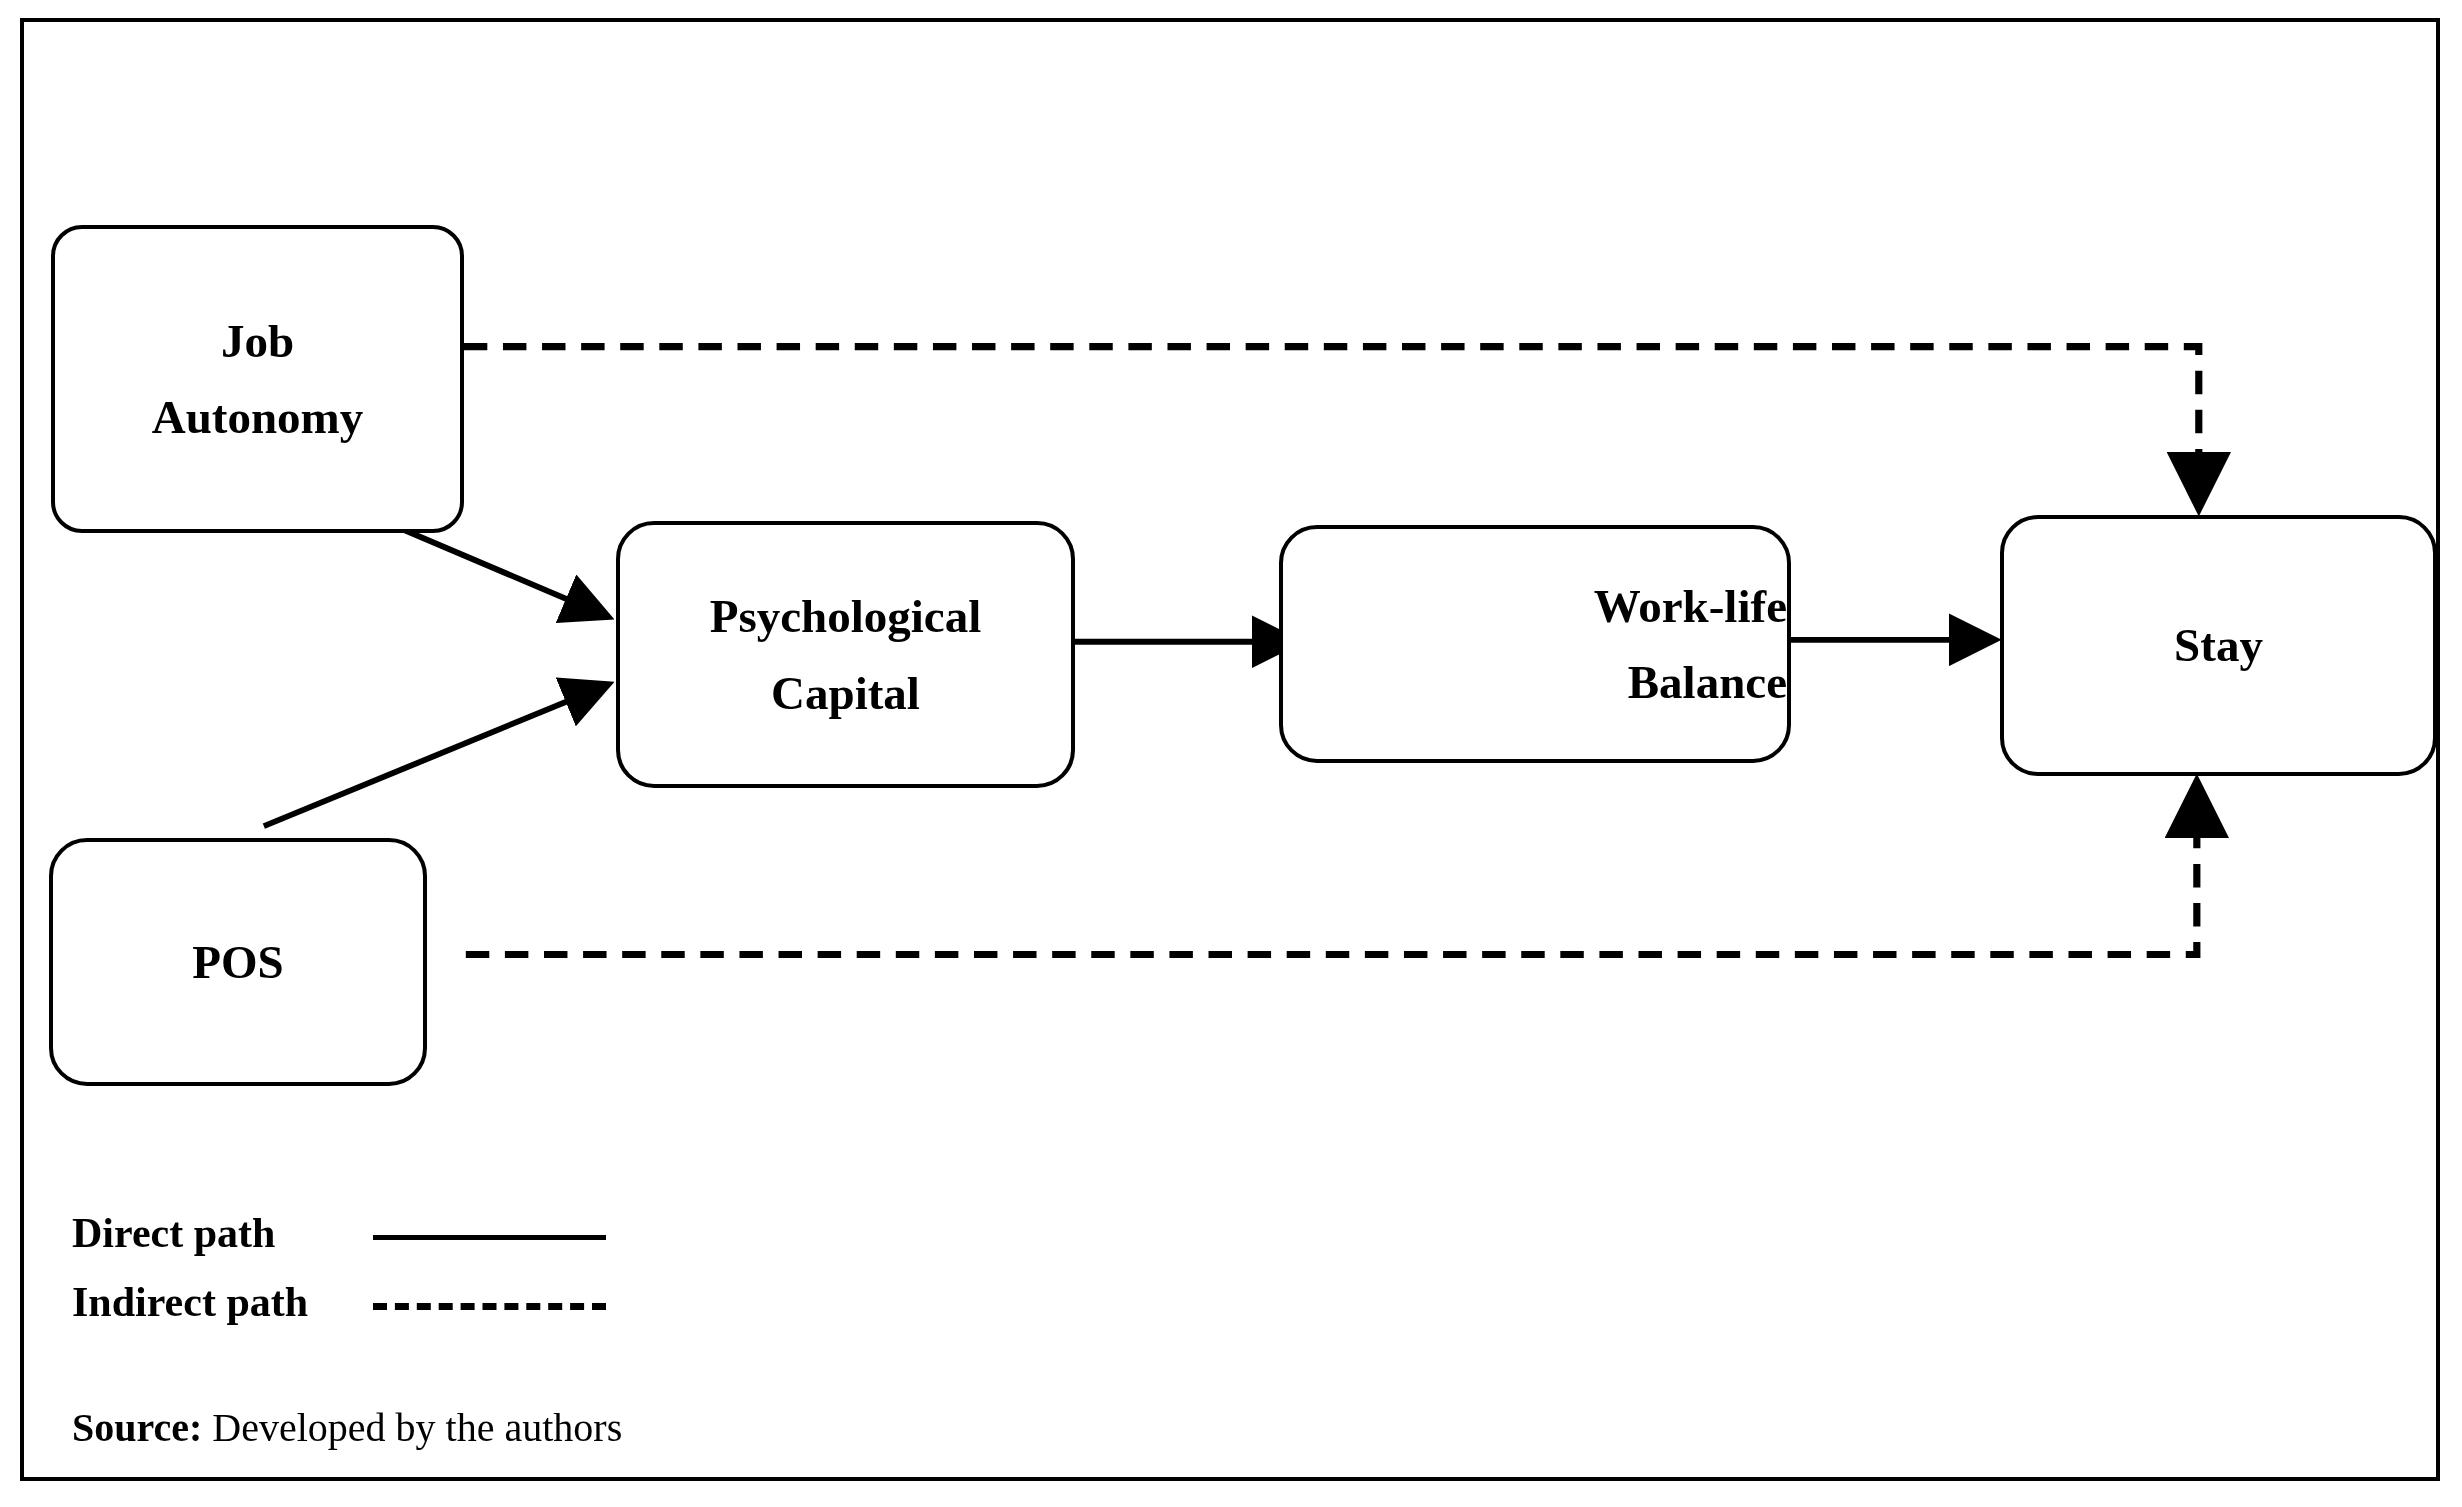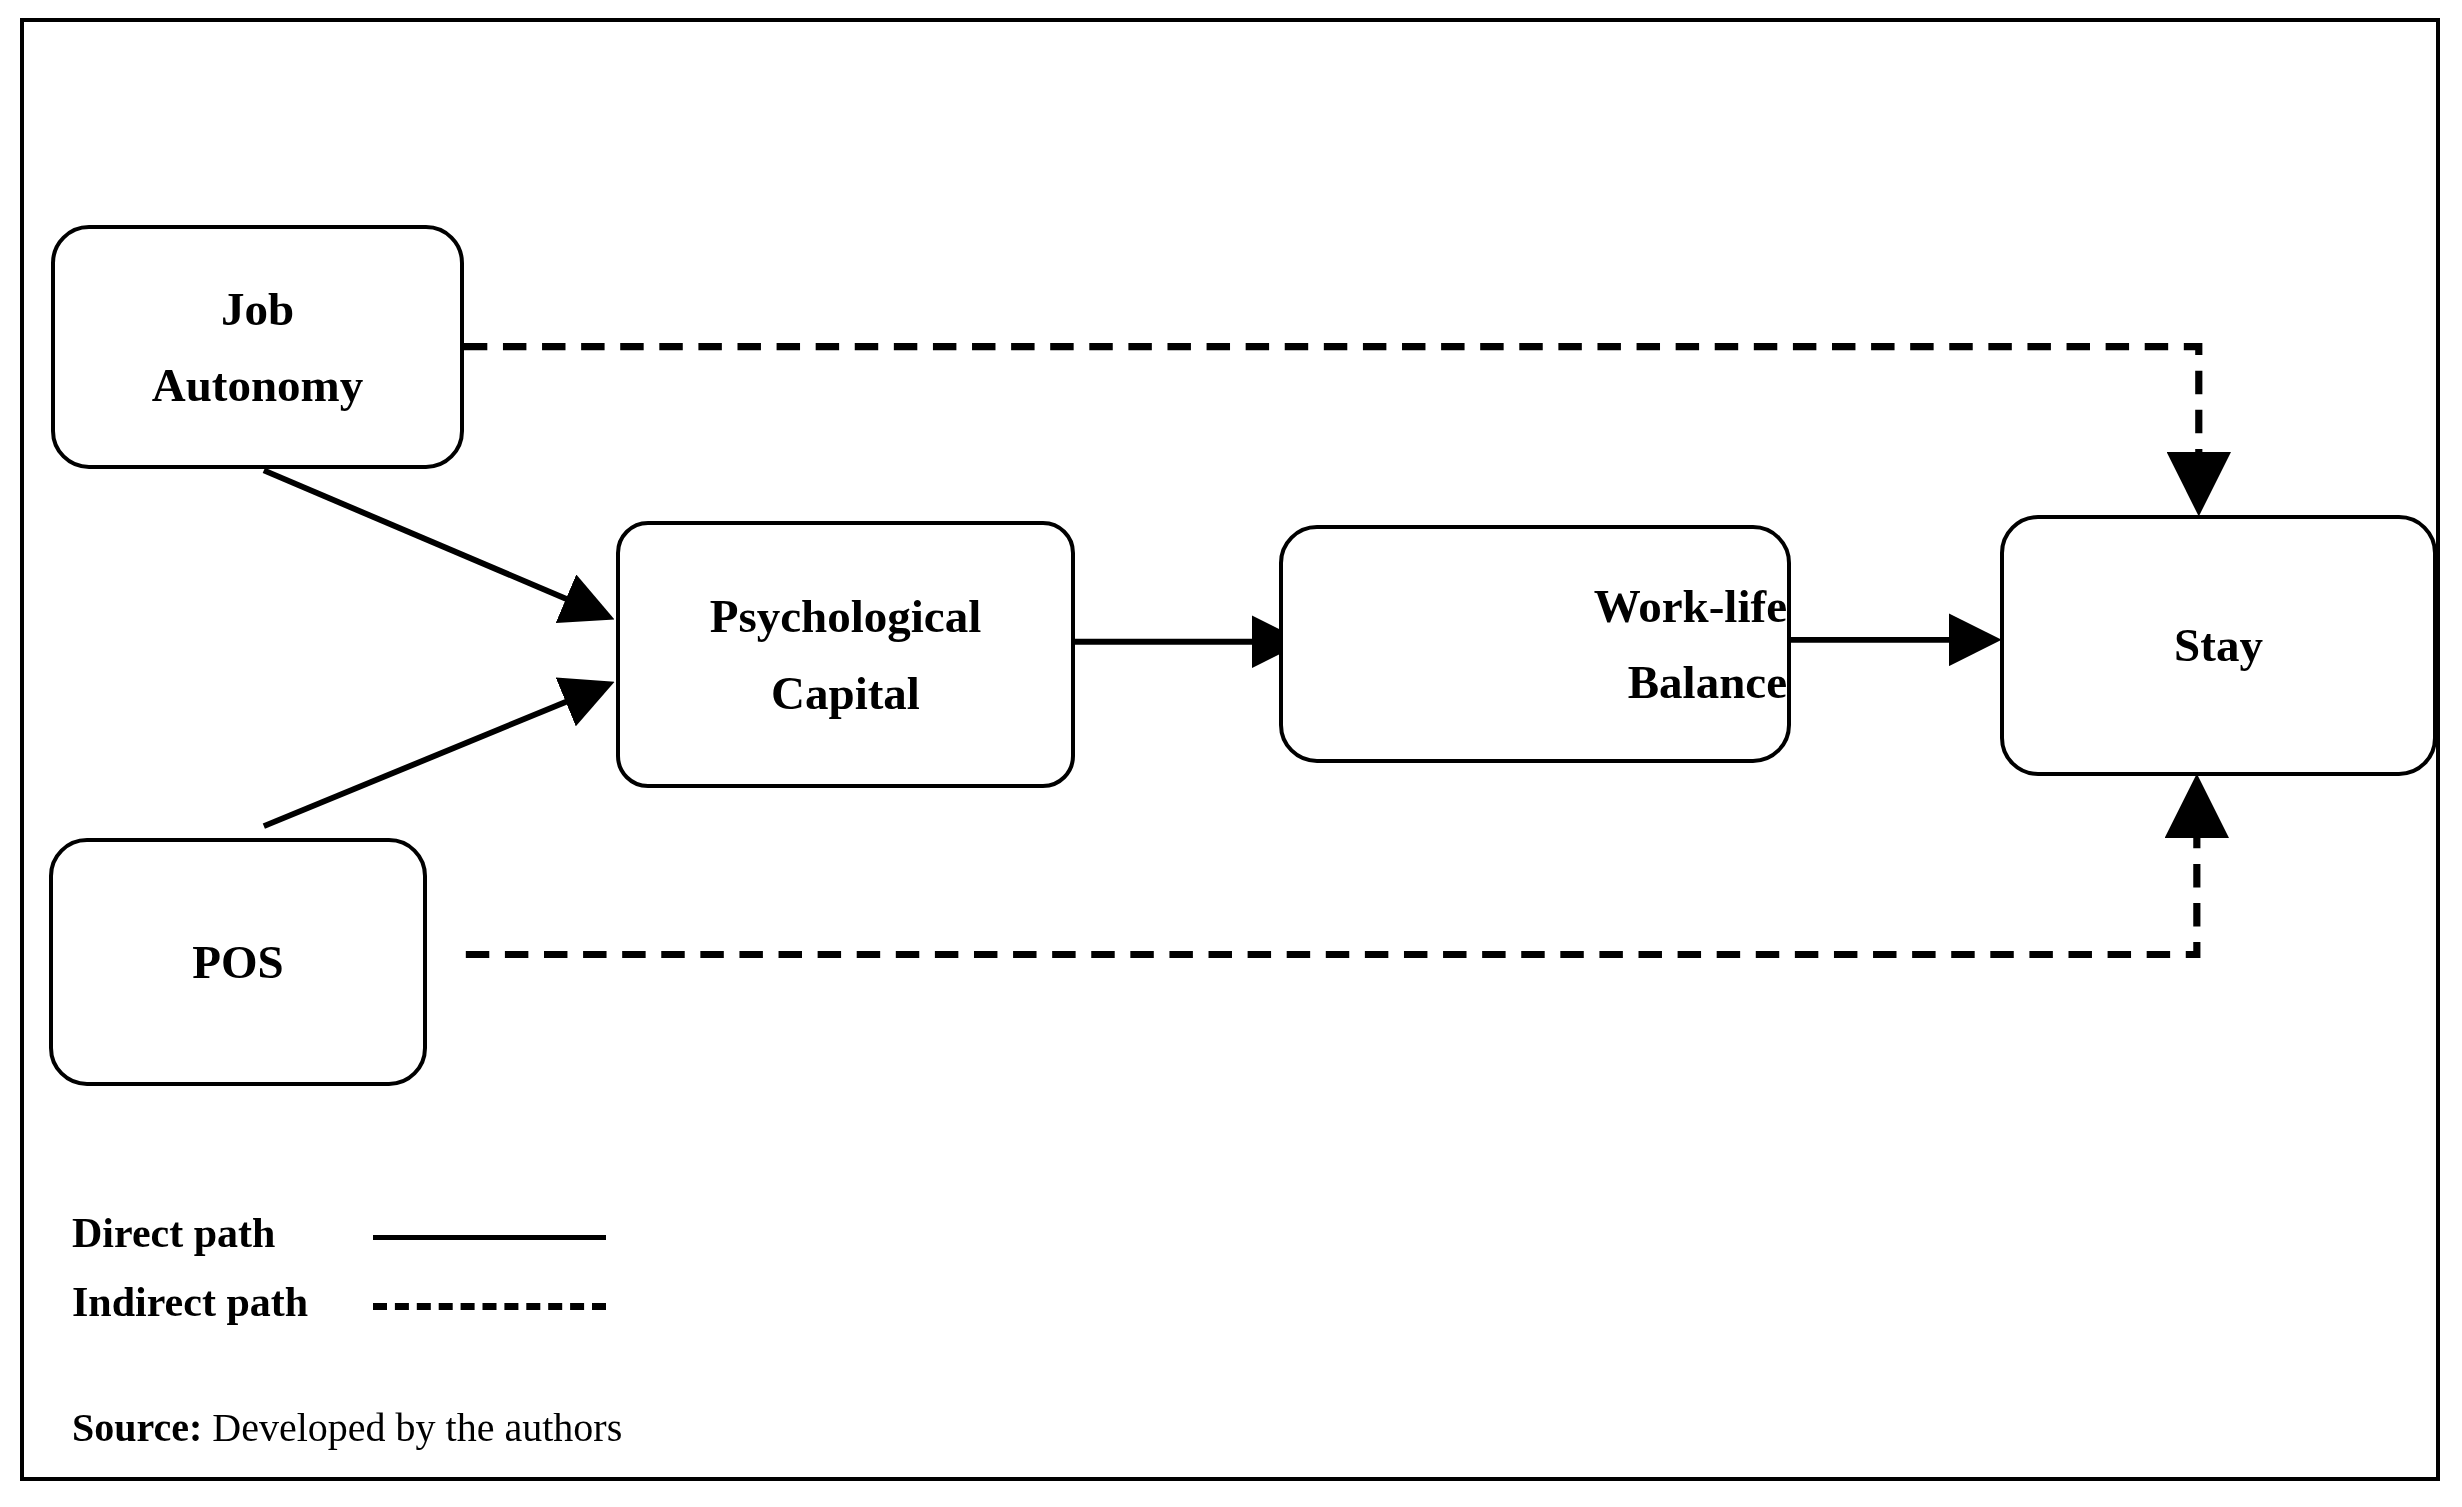--- a/index.html
+++ b/index.html
@@ -38,23 +38,23 @@
     z-index: 5;
   }
   .node .line {
     font-weight: bold;
     font-size: 47px;
     line-height: 1.62;
     color: #000000;
     text-align: center;
     white-space: nowrap;
   }
-  #node-job-autonomy  { left: 51px;   top: 225px;  width: 413px; height: 244px; }
+  #node-job-autonomy  { left: 51px;   top: 225px;  width: 413px; height: 308px; border-radius: 31px; }
   #node-pos           { left: 49px;   top: 838px; width: 378px; height: 248px; }
-  #node-psycap        { left: 616px;  top: 521px;  width: 459px; height: 267px; border-radius: 32px; }
+  #node-psycap        { left: 616px;  top: 521px;  width: 459px; height: 267px; }
   #node-wlb           { left: 1279px; top: 525px;  width: 512px; height: 238px; align-items: flex-end; }
   #node-intention     { left: 2000px; top: 515px;  width: 437px; height: 261px; }
 
   #edges {
     position: absolute;
     left: 0; top: 0;
     width: 2462px;
     height: 1507px;
     z-index: 2;
   }

